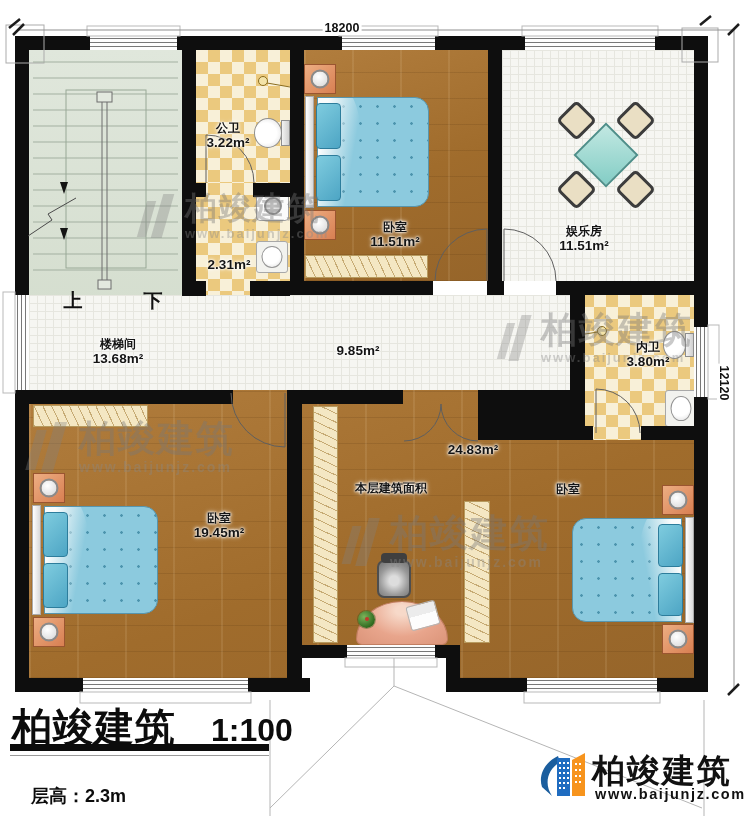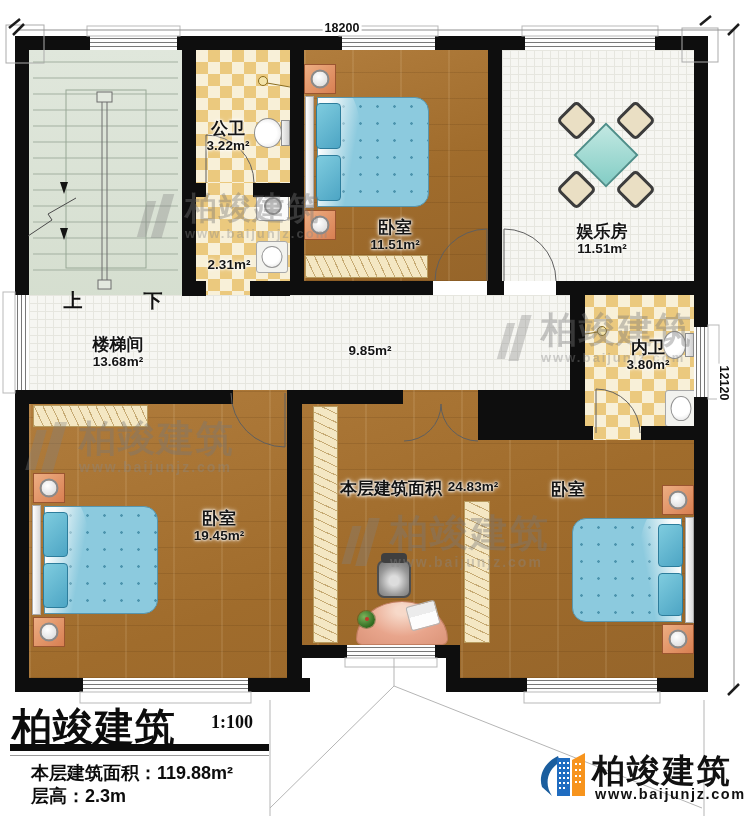--- a/index.html
+++ b/index.html
@@ -59,34 +59,34 @@
   .schair::before{content:"";position:absolute;left:2px;right:2px;top:-9px;height:10px;background:#3f3f3f;border-radius:4px;}
   .desk{position:absolute;background:radial-gradient(ellipse at 50% 20%,#f7d9c9 10%,#e8a58c 55%,#db9479);border:1px solid #c27e61;border-radius:48px 48px 6px 6px/40px 40px 6px 6px;box-sizing:border-box;}
   .plant{position:absolute;border-radius:50%;background:radial-gradient(circle at 35% 35%,#7cb35a,#2f6a1f 70%);box-shadow:0 0 0 1px rgba(40,80,20,.4);}
   .plant::after{content:"";position:absolute;left:40%;top:38%;width:4px;height:4px;border-radius:50%;background:#c03a2b;}
   .laptop{position:absolute;transform:rotate(-15deg);background:linear-gradient(180deg,#ececec 45%,#fdfdfd 45%);border:1px solid #b5b5b5;border-radius:3px;box-sizing:border-box;}
   
   svg.lines{position:absolute;left:0;top:0;pointer-events:none;}
   
   .rlabel{position:absolute;transform:translate(-50%,-50%);text-align:center;color:#141414;font-weight:bold;
     text-shadow:0 0 2px #fff,0 0 3px #fff,0 0 5px #fff;line-height:1.12;white-space:nowrap;}
-  .rlabel .nm{font-size:17px;}
+  .rlabel .nm{font-size:12px;}
   .rlabel .ar{font-size:13.5px;}
   .updown{position:absolute;transform:translate(-50%,-50%);font-size:19px;font-weight:bold;color:#111;}
   .dimtext{position:absolute;transform:translate(-50%,-50%);font-size:12.5px;font-weight:bold;color:#111;background:#fff;padding:0 2px;white-space:nowrap;}
   .dimtext.rot{transform:translate(-50%,-50%) rotate(90deg);}
   
   .wm{position:absolute;display:flex;align-items:center;gap:9px;pointer-events:none;white-space:nowrap;}
   .wm-logo{position:relative;display:inline-block;}
   .wm-logo i{position:absolute;background:rgba(128,128,128,.34);transform:skewX(-16deg);}
   .wm-name{display:block;font-weight:900;color:rgba(120,120,120,.40);letter-spacing:2px;line-height:1;}
   .wm-url{display:block;font-weight:700;color:rgba(138,138,138,.38);letter-spacing:2px;line-height:1.5;}
   
   .title-main{position:absolute;left:12px;top:700px;font-size:40px;font-weight:800;color:#0c0c0c;letter-spacing:1px;}
-  .title-scale{position:absolute;left:211px;top:712px;font-size:18px;font-weight:600;color:#0c0c0c;font-family:Liberation Serif, serif;}
+  .title-scale{position:absolute;left:211px;top:712px;font-size:32px;font-weight:600;color:#0c0c0c;}
   .title-bar{position:absolute;left:10px;top:744px;width:259px;height:7px;background:#0c0c0c;}
   .title-thin{position:absolute;left:10px;top:755px;width:259px;height:1px;background:#9a9a9a;}
   .title-area{position:absolute;left:31px;top:761px;font-size:18px;font-weight:700;color:#0c0c0c;}
   .title-height{position:absolute;left:31px;top:784px;font-size:18px;font-weight:700;color:#0c0c0c;}
   .brandname{position:absolute;left:592px;top:749px;font-size:33px;font-weight:900;color:#111;letter-spacing:2px;}
   .brandurl{position:absolute;left:595px;top:786px;font-size:14.5px;font-weight:800;color:#111;letter-spacing:1.6px;}
 </style>
 </head>
 <body>
 
@@ -294,59 +294,58 @@
     <div class="nm">公卫</div>
     <div class="ar">3.22m²</div>
   </div>
   <div class="rlabel" style="left:229px;top:265px">
     <div class="ar">2.31m²</div>
   </div>
   <div class="rlabel" style="left:395px;top:235px">
     <div class="nm">卧室</div>
     <div class="ar">11.51m²</div>
   </div>
-  <div class="rlabel" style="left:602px;top:239px">
+  <div class="rlabel" style="left:584px;top:239px">
     <div class="nm">娱乐房</div>
     <div class="ar">11.51m²</div>
   </div>
   <div class="rlabel" style="left:118px;top:352px">
     <div class="nm">楼梯间</div>
     <div class="ar">13.68m²</div>
   </div>
-  <div class="rlabel" style="left:370px;top:351px">
+  <div class="rlabel" style="left:358px;top:351px">
     <div class="ar">9.85m²</div>
   </div>
   <div class="rlabel" style="left:648px;top:355px">
     <div class="nm">内卫</div>
     <div class="ar">3.80m²</div>
   </div>
   <div class="rlabel" style="left:219px;top:526px">
     <div class="nm">卧室</div>
     <div class="ar">19.45m²</div>
   </div>
   <div class="rlabel" style="left:391px;top:489px">
     <div class="nm">本层建筑面积</div>
   </div>
-  <div class="rlabel" style="left:473px;top:487px">
+  <div class="rlabel" style="left:473px;top:450px">
     <div class="ar">24.83m²</div>
   </div>
   <div class="rlabel" style="left:568px;top:490px">
     <div class="nm">卧室</div>
   </div>
   <div class="updown" style="left:73px;top:301px">上</div>
   <div class="updown" style="left:153px;top:301px">下</div>
 
   <div class="dimtext" style="left:342px;top:28px">18200</div>
   <div class="dimtext rot" style="left:724px;top:383px">12120</div>
 
   <div class="title-main">柏竣建筑</div>
   <div class="title-scale">1:100</div>
   <div class="title-bar"></div>
   <div class="title-thin"></div>
-  <div class="title-area">本层建筑面积：119.88m²</div>
   <div class="title-height">层高：2.3m</div>
 
   <svg class="abs" style="left:537px;top:751px" width="52" height="48" viewBox="0 0 52 48">
     <path d="M21,5 C8,11 1,24 5,36 L15,45 C7,33 10,19 23,11 Z" fill="#1b5e9e"></path>
     <rect x="20" y="7" width="13" height="38" fill="#1f6cc0"></rect>
     <g fill="#ffffff">
       <rect x="22" y="11" width="2" height="2"></rect>
         <rect x="26" y="11" width="2" height="2"></rect>
         <rect x="30" y="11" width="2" height="2"></rect>
       <rect x="22" y="16" width="2" height="2"></rect>

